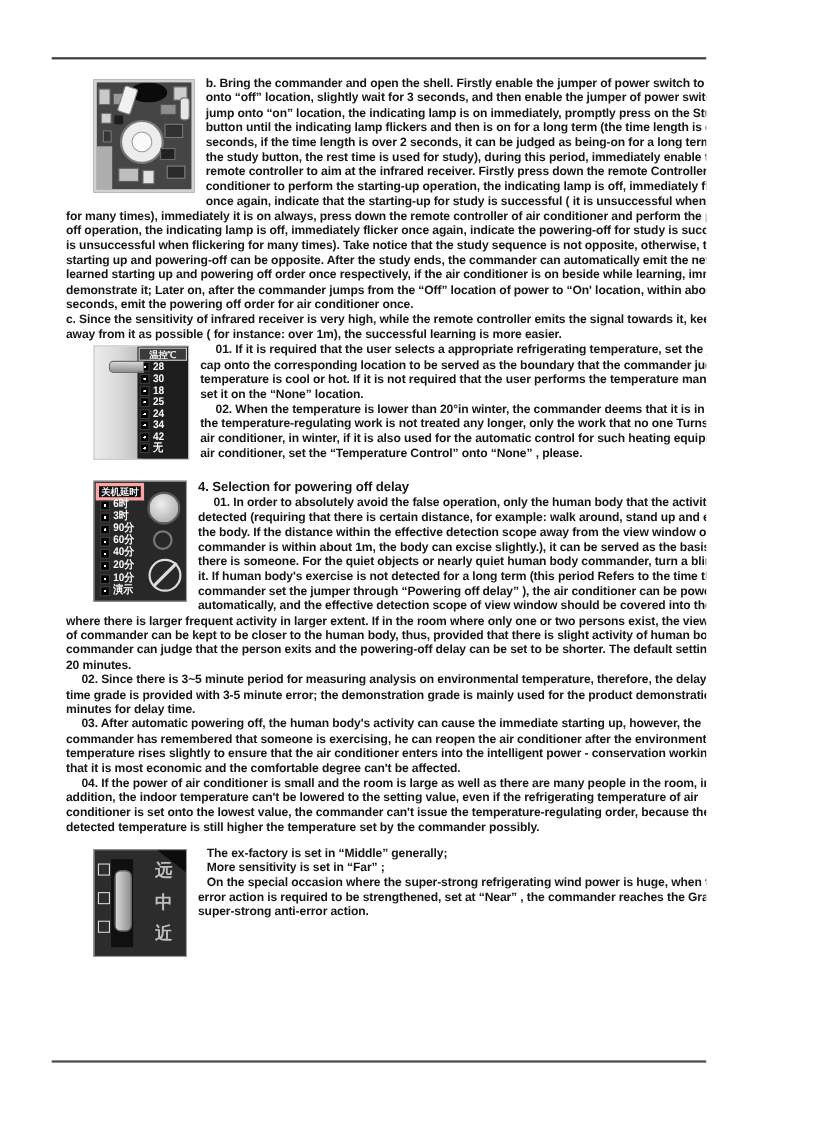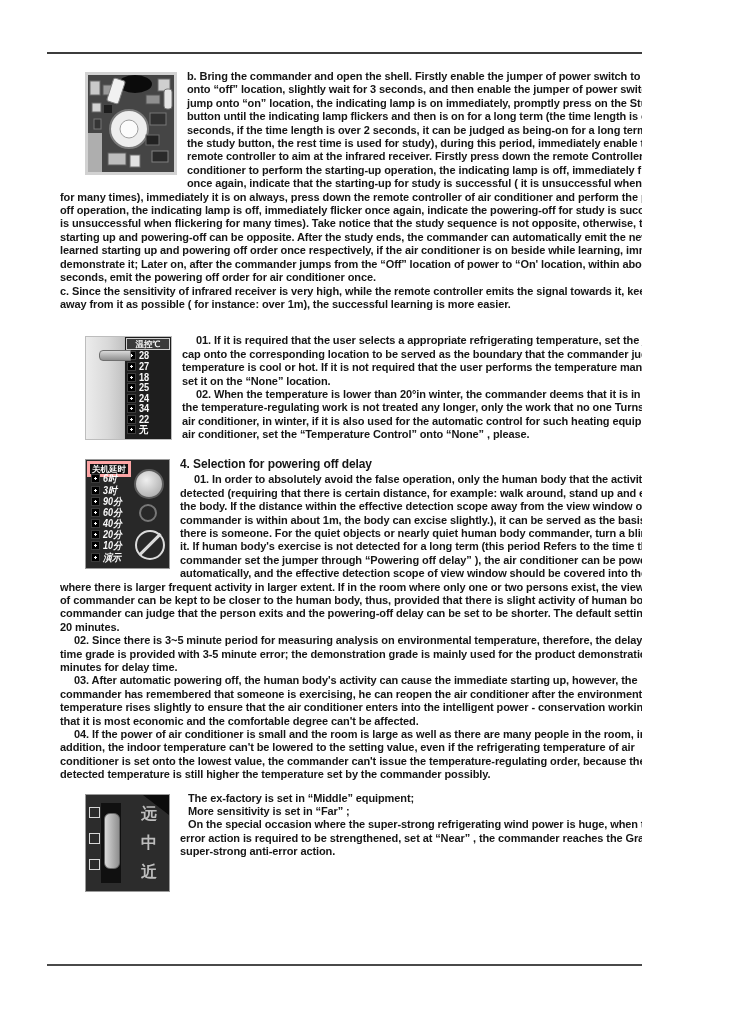--- a/index.html
+++ b/index.html
@@ -8,21 +8,21 @@
     font-family:"Liberation Sans", sans-serif; font-weight:bold; color:#161616;
     overflow:hidden;
   }
   .rule { position:absolute; left:47px; width:646px; height:2px; background:#3c3c3c; }
   .rule-top { top:52px; }
   .rule-bottom { top:964px; background:#4a4a4a; }
   .page-number { position:absolute; top:973px; left:645px; font-size:12px; color:#222; }
 
   .content { position:absolute; top:70px; left:60px; width:634px; }
   section { overflow:hidden; }
-  .sec-temp  { margin-top:23px; }
+  .sec-temp  { margin-top:1px; }
   .sec-delay { margin-top:14px; }
   .sec-sens  { margin-top:10px; }
 
   p { margin:0; font-size:11px; line-height:13.4px; letter-spacing:-0.1px; }
   .num { text-indent:14px; }
   h2 { margin:0 0 2px 0; font-size:12px; line-height:14px; letter-spacing:-0.1px; }
   .sens-line { text-indent:8px; }
 
   figure.fig { float:left; margin:2px 10px 3px 25px; position:relative; padding:0; overflow:hidden; }
 
@@ -40,21 +40,21 @@
   .pin { width:7px; height:7px; margin:0 3px 0 2px; flex:none;
          background:radial-gradient(circle at 50% 50%, #fff 0 1.1px, #000 1.2px); border:1px solid #3d3d3d; }
   .ft-cap { position:absolute; top:13px; right:40px; width:30px; height:9px;
             background:linear-gradient(180deg,#d9d9d9,#8f8f8f); border-radius:4px 0 0 4px; border:1px solid #6f6f6f; }
 
   
   .fig-delay { width:85px; height:110px; background:#282828; border:1px solid #9a9a9a; box-sizing:border-box; }
   .fd-header { position:absolute; top:1px; left:1px; color:#f5f5f5; font-size:8.5px; line-height:10px;
                border:3px solid #fca5a5; padding:0 2px; background:#111; white-space:nowrap; }
   .fd-rows { position:absolute; top:14px; left:3px; }
-  .fd-row { height:11.2px; display:flex; align-items:flex-start;font-style:italic; }
+  .fd-row { height:11.2px; display:flex; align-items:flex-end; }
   .fd-label { color:#fafafa; font-size:10px; line-height:10px; transform:scaleX(.9); transform-origin:left; white-space:nowrap; }
   .fd-circle { position:absolute; top:9px; right:5px; width:26px; height:26px; border-radius:50%;
                background:radial-gradient(circle at 40% 35%, #efefef, #9f9f9f); border:2px solid #5c5c5c; }
   .fd-ring2 { position:absolute; top:44px; right:12px; width:14px; height:14px; border-radius:50%;
               border:2px solid #777; }
   .fd-nosign { position:absolute; bottom:8px; right:4px; width:26px; height:26px; border-radius:50%;
                border:2px solid #dcdcdc; }
   .fd-nosign::after { content:""; position:absolute; left:-2px; top:11px; width:30px; height:3px;
                       background:#dcdcdc; transform:rotate(-45deg); }
 
@@ -108,41 +108,41 @@
     <section class="sec-temp">
       <figure class="fig fig-temp">
         <div class="ft-strip">
           <div class="ft-header">温控℃</div>
           <div class="ft-row">
               <span class="pin"></span>
               <span class="ft-label">28</span>
             </div>
           <div class="ft-row">
               <span class="pin"></span>
-              <span class="ft-label">27</span>
+              <span class="ft-label">30</span>
             </div>
           <div class="ft-row">
               <span class="pin"></span>
               <span class="ft-label">18</span>
             </div>
           <div class="ft-row">
               <span class="pin"></span>
               <span class="ft-label">25</span>
             </div>
           <div class="ft-row">
               <span class="pin"></span>
               <span class="ft-label">24</span>
             </div>
           <div class="ft-row">
               <span class="pin"></span>
               <span class="ft-label">34</span>
             </div>
           <div class="ft-row">
               <span class="pin"></span>
-              <span class="ft-label">22</span>
+              <span class="ft-label">42</span>
             </div>
           <div class="ft-row">
               <span class="pin"></span>
               <span class="ft-label">无</span>
             </div>
         </div>
         <div class="ft-cap"></div>
       </figure>
       <p class="num">01. If it is required that the user selects a appropriate refrigerating temperature, set the jumper cap onto the corresponding location to be served as the boundary that the commander judges the temperature is cool or hot. If it is not required that the user performs the temperature management, set it on the “None” location.</p>
       <p class="num">02. When the temperature is lower than 20°in winter, the commander deems that it is in winter, the temperature-regulating work is not treated any longer, only the work that no one Turns off the air conditioner, in winter, if it is also used for the automatic control for such heating equipment as air conditioner, set the “Temperature Control” onto “None” , please.</p>
@@ -203,21 +203,21 @@
         <div class="fs-mark" style="top:38px"></div>
         <div class="fs-mark" style="top:64px"></div>
         <div class="fs-block"></div>
         <div class="fs-cap"></div>
         <div class="fs-labels">
           <span>远</span>
           <span>中</span>
           <span>近</span>
         </div>
       </figure>
-      <p class="sens-line">The ex-factory is set in “Middle” equipment;</p>
+      <p class="sens-line">The ex-factory is set in “Middle” generally;</p>
       <p class="sens-line">More sensitivity is set in “Far” ;</p>
       <p class="sens-line">On the special occasion where the super-strong refrigerating wind power is huge, when the anti- error action is required to be strengthened, set at “Near” , the commander reaches the Grade of super-strong anti-error action.</p>
     </section>
 
   </div>
 
   <div class="rule rule-bottom"></div>
   <div class="page-number">4</div>
 </div>
 

